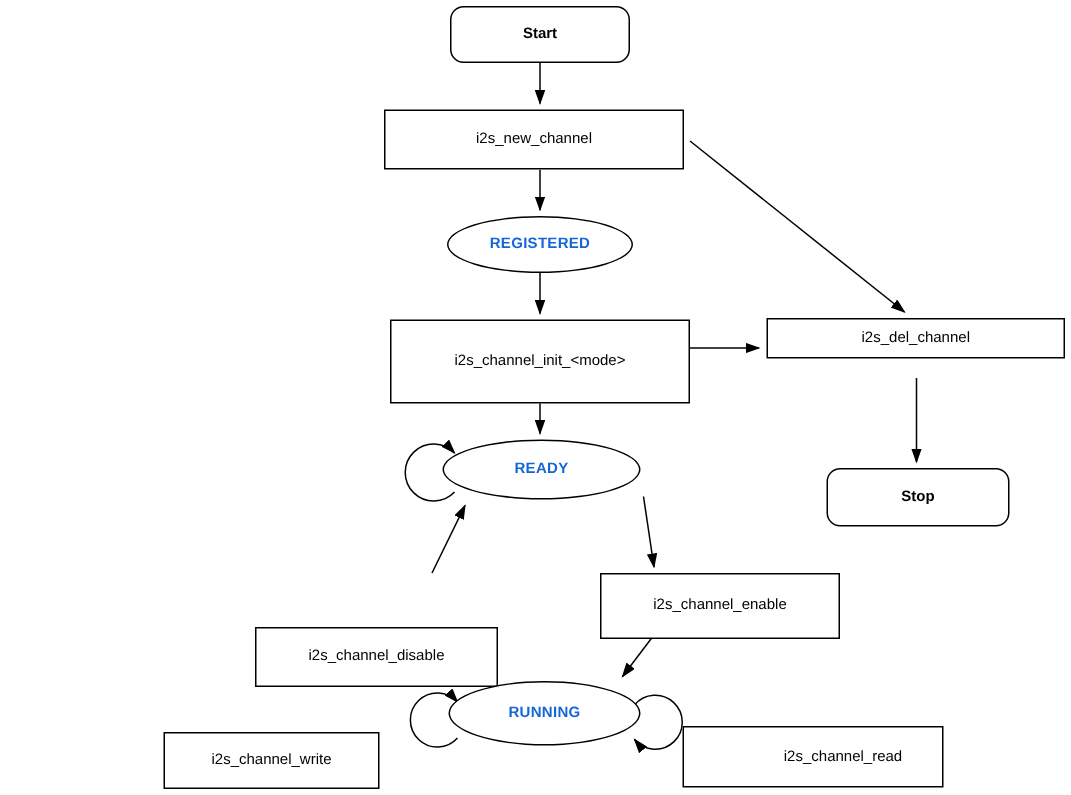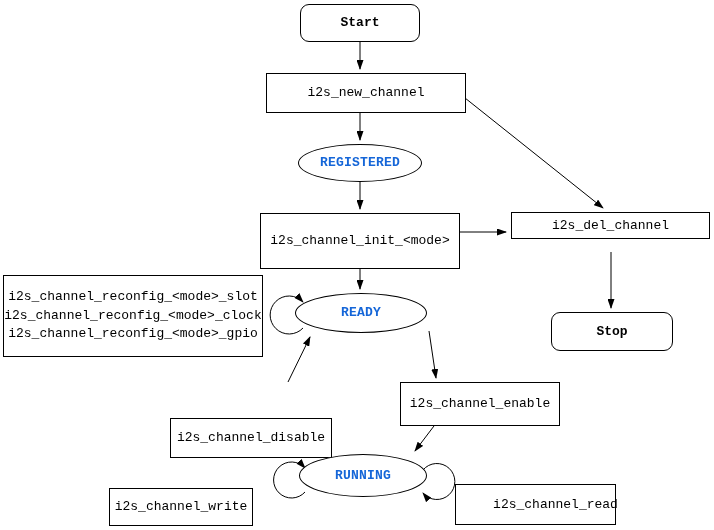--- a/index.html
+++ b/index.html
@@ -28,24 +28,23 @@
   }
   .node {
     position: absolute;
     box-sizing: border-box;
     background: var(--node-fill);
     border: 1px solid var(--node-border);
     display: flex;
     align-items: center;
     justify-content: center;
     text-align: left;
-    font-size: 13px;
+    font-size: 10px;
     color: #000000;
     line-height: 1.2;
-    font-family: Liberation Mono, monospace;
   }
   .node.rounded { border-radius: 9px; font-weight: bold; }
   .node.ellipse { border-radius: 50%; }
   .node.state {
     font-weight: bold;
     color: var(--state-text);
     letter-spacing: 0.2px;
   }
   .node.multiline {
     flex-direction: column;
@@ -77,41 +76,36 @@
       <path d="M429 331 L436 378" marker-end="url(#arrow)"></path>
       <path d="M437 422 L415 451" marker-end="url(#arrow)"></path>
       <path d="M317 456 L296 428" marker-end="url(#arrow)"></path>
       <path d="M305 492 A18 18 0 1 1 305 468" marker-end="url(#arrow)"></path>
       <path d="M423 470 A18 18 0 1 1 423 493" marker-end="url(#arrow)"></path>
     </g>
   </svg>
 
   <div class="node rounded" style="left:300px; top:4px; width:120px; height:38px;">Start</div>
 
-  <div class="node" style="left:266px; top:73px; width:200px; height:40px;">i2s_new_channel</div>
+  <div class="node" style="left:256px; top:73px; width:200px; height:40px;">i2s_new_channel</div>
 
   <div class="node ellipse state" style="left:298px; top:144px; width:124px; height:38px;">REGISTERED</div>
 
   <div class="node" style="left:260px; top:213px; width:200px; height:56px;">i2s_channel_init_&lt;mode&gt;</div>
 
   <div class="node" style="left:511px; top:212px; width:199px; height:27px;">i2s_del_channel</div>
 
   <div class="node rounded" style="left:551px; top:312px; width:122px; height:39px;">Stop</div>
 
-  <div class="node multiline" style="left:3px; top:275px; width:260px; height:82px;">
-    <span>i2s_channel_reconfig_&lt;mode&gt;_slot</span>
-    <span>i2s_channel_reconfig_&lt;mode&gt;_clock</span>
-    <span>i2s_channel_reconfig_&lt;mode&gt;_gpio</span>
-  </div>
 
   <div class="node ellipse state" style="left:295px; top:293px; width:132px; height:40px;">READY</div>
 
   <div class="node" style="left:170px; top:382px; width:162px; height:40px;margin-top:36px;">i2s_channel_disable</div>
 
   <div class="node" style="left:400px; top:382px; width:160px; height:44px;">i2s_channel_enable</div>
 
   <div class="node ellipse state" style="left:299px; top:454px; width:128px; height:43px;">RUNNING</div>
 
   <div class="node" style="left:109px; top:488px; width:144px; height:38px;">i2s_channel_write</div>
 
-  <div class="node" style="left:455px; top:484px; width:161px; height:41px;padding-left:40px;">i2s_channel_read</div>
+  <div class="node" style="left:455px; top:484px; width:174px; height:41px;padding-left:40px;">i2s_channel_read</div>
 
 </div>
 
 </body></html>

